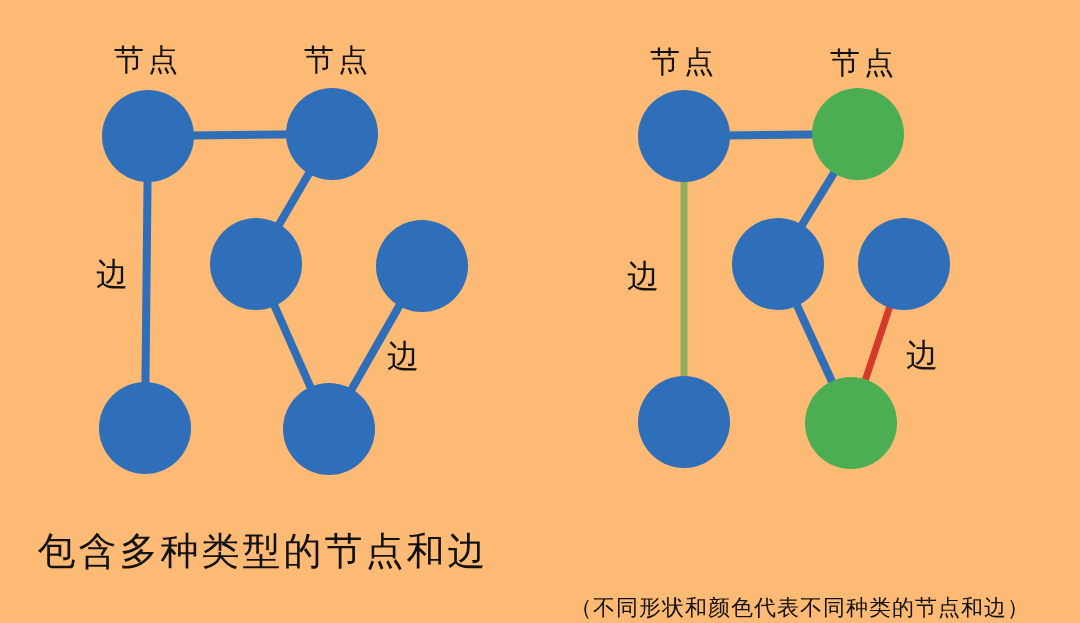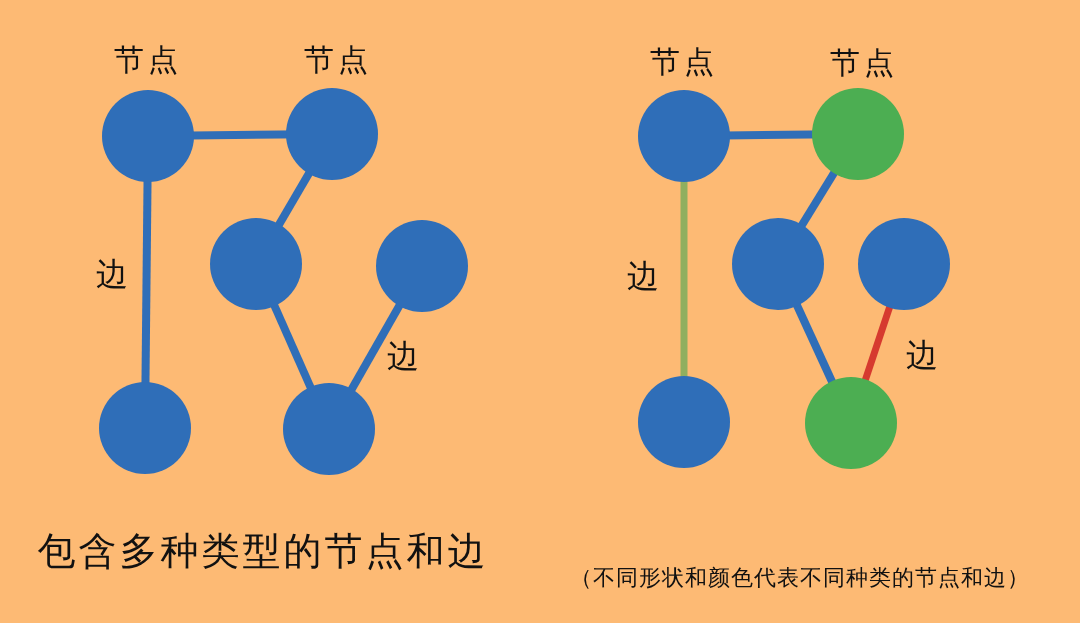--- a/index.html
+++ b/index.html
@@ -44,20 +44,21 @@
     line-height: 1;
   }
   .subcaption {
     position: absolute;
     transform: translate(-50%, -50%);
     white-space: nowrap;
     font-size: 22px;
     letter-spacing: 1px;
     color: #111111;
     line-height: 1;
+    margin-top: 30px;
   }
 </style>
 </head>
 <body>
 
 <div class="canvas">
 
   <svg id="graph-svg" width="1080" height="623" viewBox="0 0 1080 623">
       <line x1="148" y1="136" x2="332" y2="134" stroke="#2F6EB8" stroke-width="8"></line>
       <line x1="148" y1="136" x2="145" y2="428" stroke="#2F6EB8" stroke-width="8"></line>

